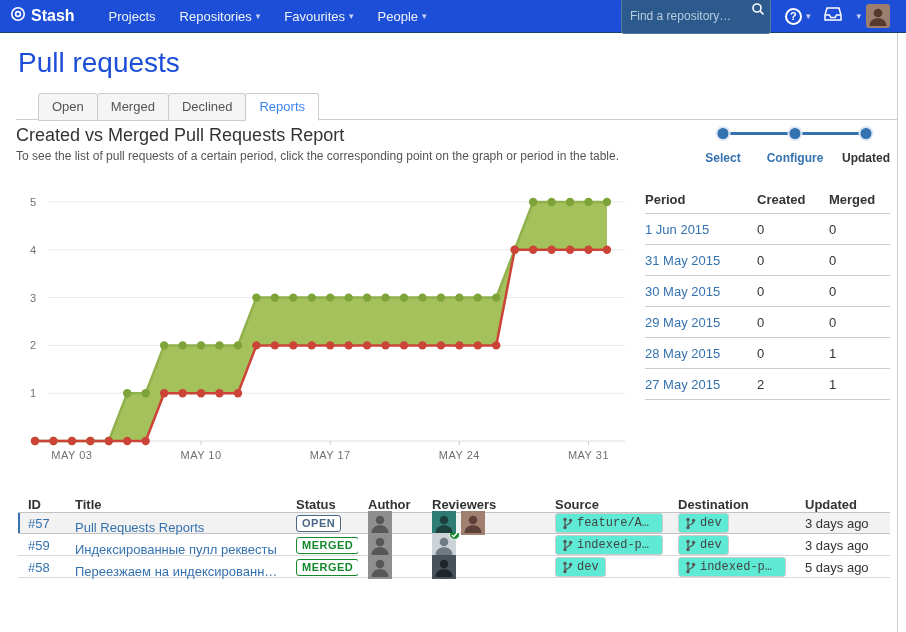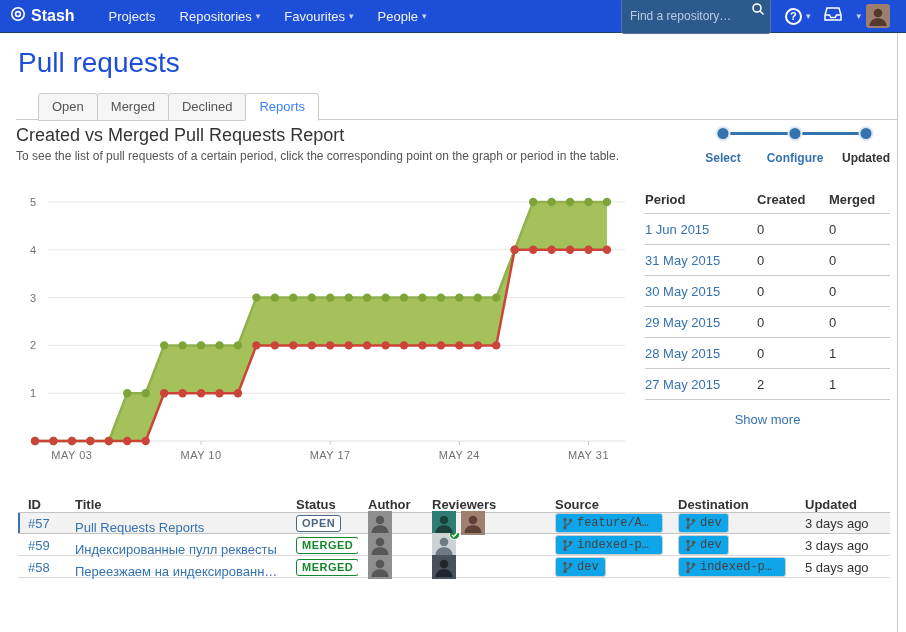--- a/index.html
+++ b/index.html
@@ -65,21 +65,21 @@
   .prr { display:grid; grid-template-columns:47px 221px 72px 64px 123px 123px 127px auto; align-items:center; }
   .prr > div { padding-left:10px; overflow:hidden; white-space:nowrap; }
   .pr-head { height:26px; font-weight:bold; color:#333; align-items:end; }
   .pr-row { height:22px; border-bottom:1px solid #d9d9d9; border-top:1px solid transparent; }
   .pr-row:first-of-type { border-top:1px solid #d9d9d9; }
   .pr-row.selected { background:#f2f2f2; box-shadow:inset 2px 0 0 #3b73af; border-color:#c3c3c3; }
   .pr-row a { color:#3572b0; text-decoration:none; cursor:pointer; }
   .cell-title { text-overflow:ellipsis;margin-top:8px; }
   .lozenge { display:inline-block; font-size:11px; font-weight:bold; letter-spacing:.5px; border:1px solid; border-radius:3px;
              padding:1px 5px 2px; background:#fff; }
-  .branch-lozenge { display:inline-flex; align-items:center; gap:4px; max-width:108px; background:#0ea5e9; border:1px solid #ccc;
+  .branch-lozenge { display:inline-flex; align-items:center; gap:4px; max-width:108px; background:#5eead4; border:1px solid #ccc;
                     border-radius:3px; padding:2px 6px; color:#444; font-family:"Liberation Mono", monospace; font-size:12px; cursor:pointer; }
   .branch-lozenge .btxt { overflow:hidden; text-overflow:ellipsis; white-space:nowrap; }
   .rev-wrap { display:flex; gap:5px; }
   .rev { position:relative; }
   .check-badge { position:absolute; top:-4px; right:-4px; width:11px; height:11px; background:#14892c; border:1px solid #fff;
                  border-radius:50%; display:flex; align-items:center; justify-content:center; }
 </style>
 </head>
 <body>
 
@@ -288,21 +288,20 @@
     <div class="ptr">
       <div><a>28 May 2015</a></div>
       <div>0</div>
       <div>1</div>
     </div>
     <div class="ptr">
       <div><a>27 May 2015</a></div>
       <div>2</div>
       <div>1</div>
     </div>
-    <div class="show-more"><span>Show more</span></div>
   </div>
 
 <div class="pr-table" id="pr-table">
     <div class="prr pr-head">
       <div>ID</div>
       <div>Title</div>
       <div>Status</div>
       <div>Author</div>
       <div>Reviewers</div>
       <div>Source</div>

